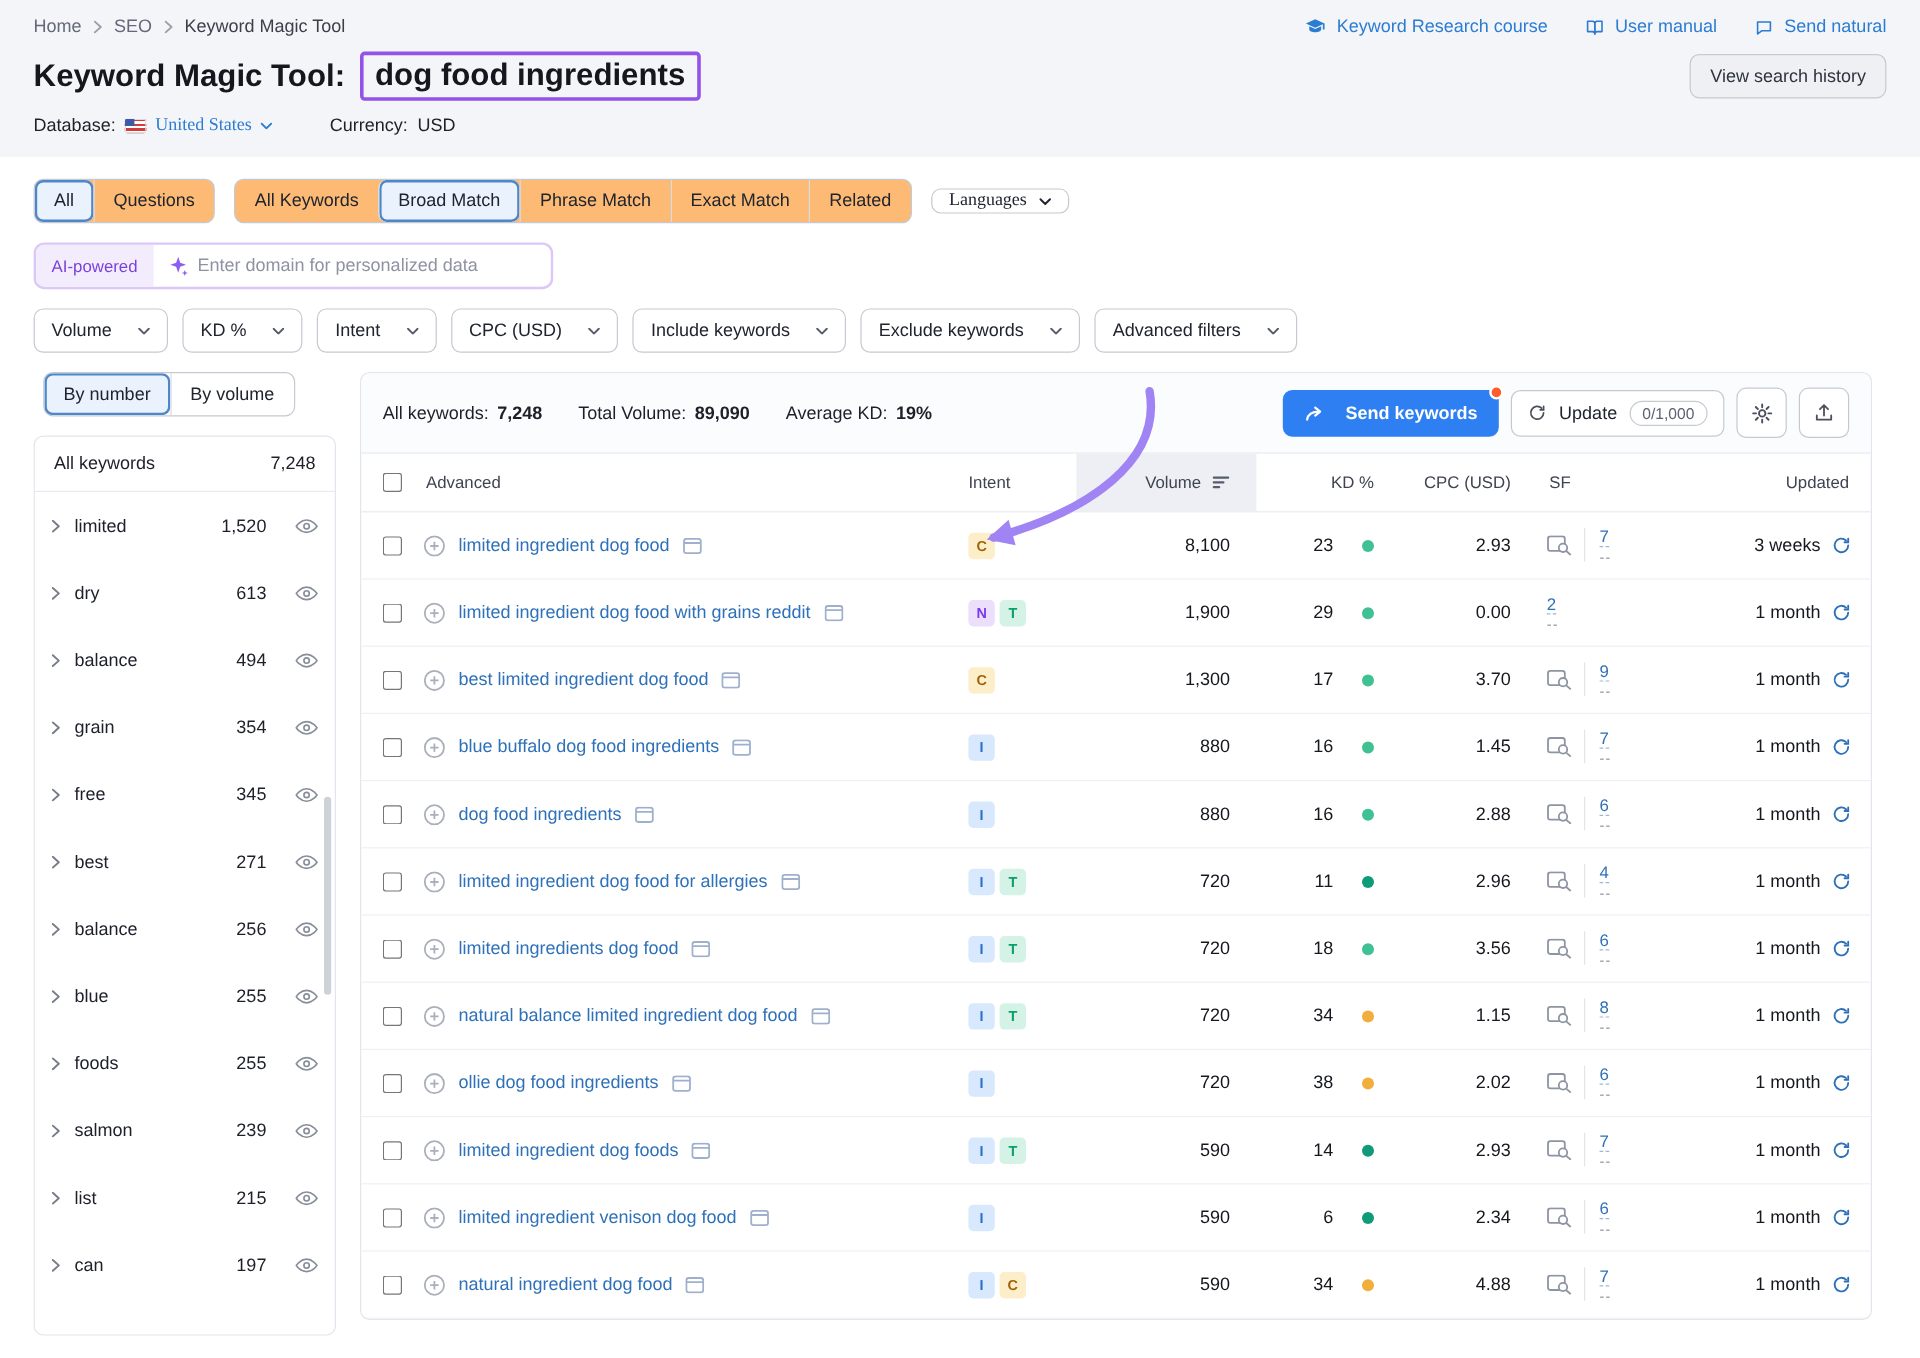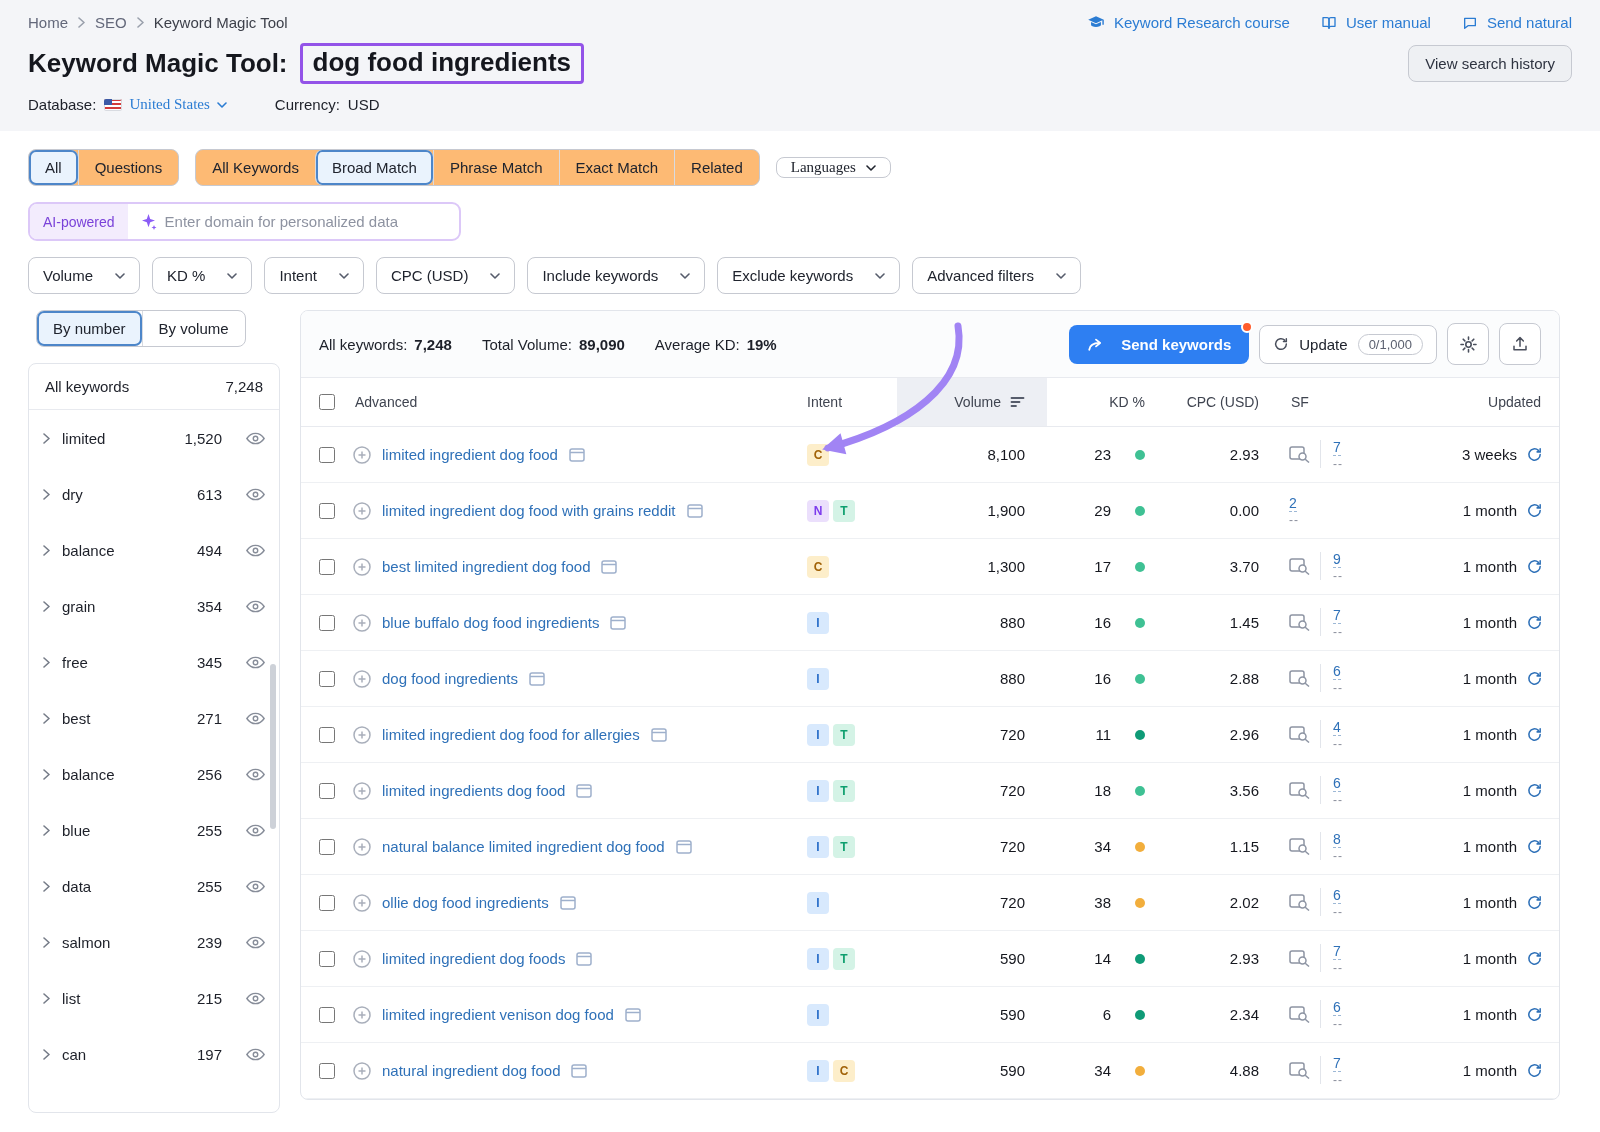--- a/index.html
+++ b/index.html
@@ -438,21 +438,21 @@
                 </svg>
               </span>
             </div>
 
             <div class="side-item" data-interactable="true">
               <span class="chev-r" data-interactable="true">
                 <svg width="7" height="11" viewBox="0 0 7 11" fill="none">
                   <path d="M1 1l5 4.5L1 10" stroke="currentColor" stroke-width="1.6" stroke-linecap="round" stroke-linejoin="round"></path>
                 </svg>
               </span>
-              <span class="g-label" data-interactable="false">data</span>
+              <span class="g-label" data-interactable="false">foods</span>
               <span class="g-count" data-interactable="false">255</span>
               <span class="eye" data-interactable="true">
                 <svg width="19" height="13" viewBox="0 0 22 14" fill="none" stroke="currentColor" stroke-width="1.6">
                   <path d="M1 7s4-6 10-6 10 6 10 6-4 6-10 6S1 7 1 7z"></path>
                   <circle cx="11" cy="7" r="2.6"></circle>
                 </svg>
               </span>
             </div>
 
             <div class="side-item" data-interactable="true">

